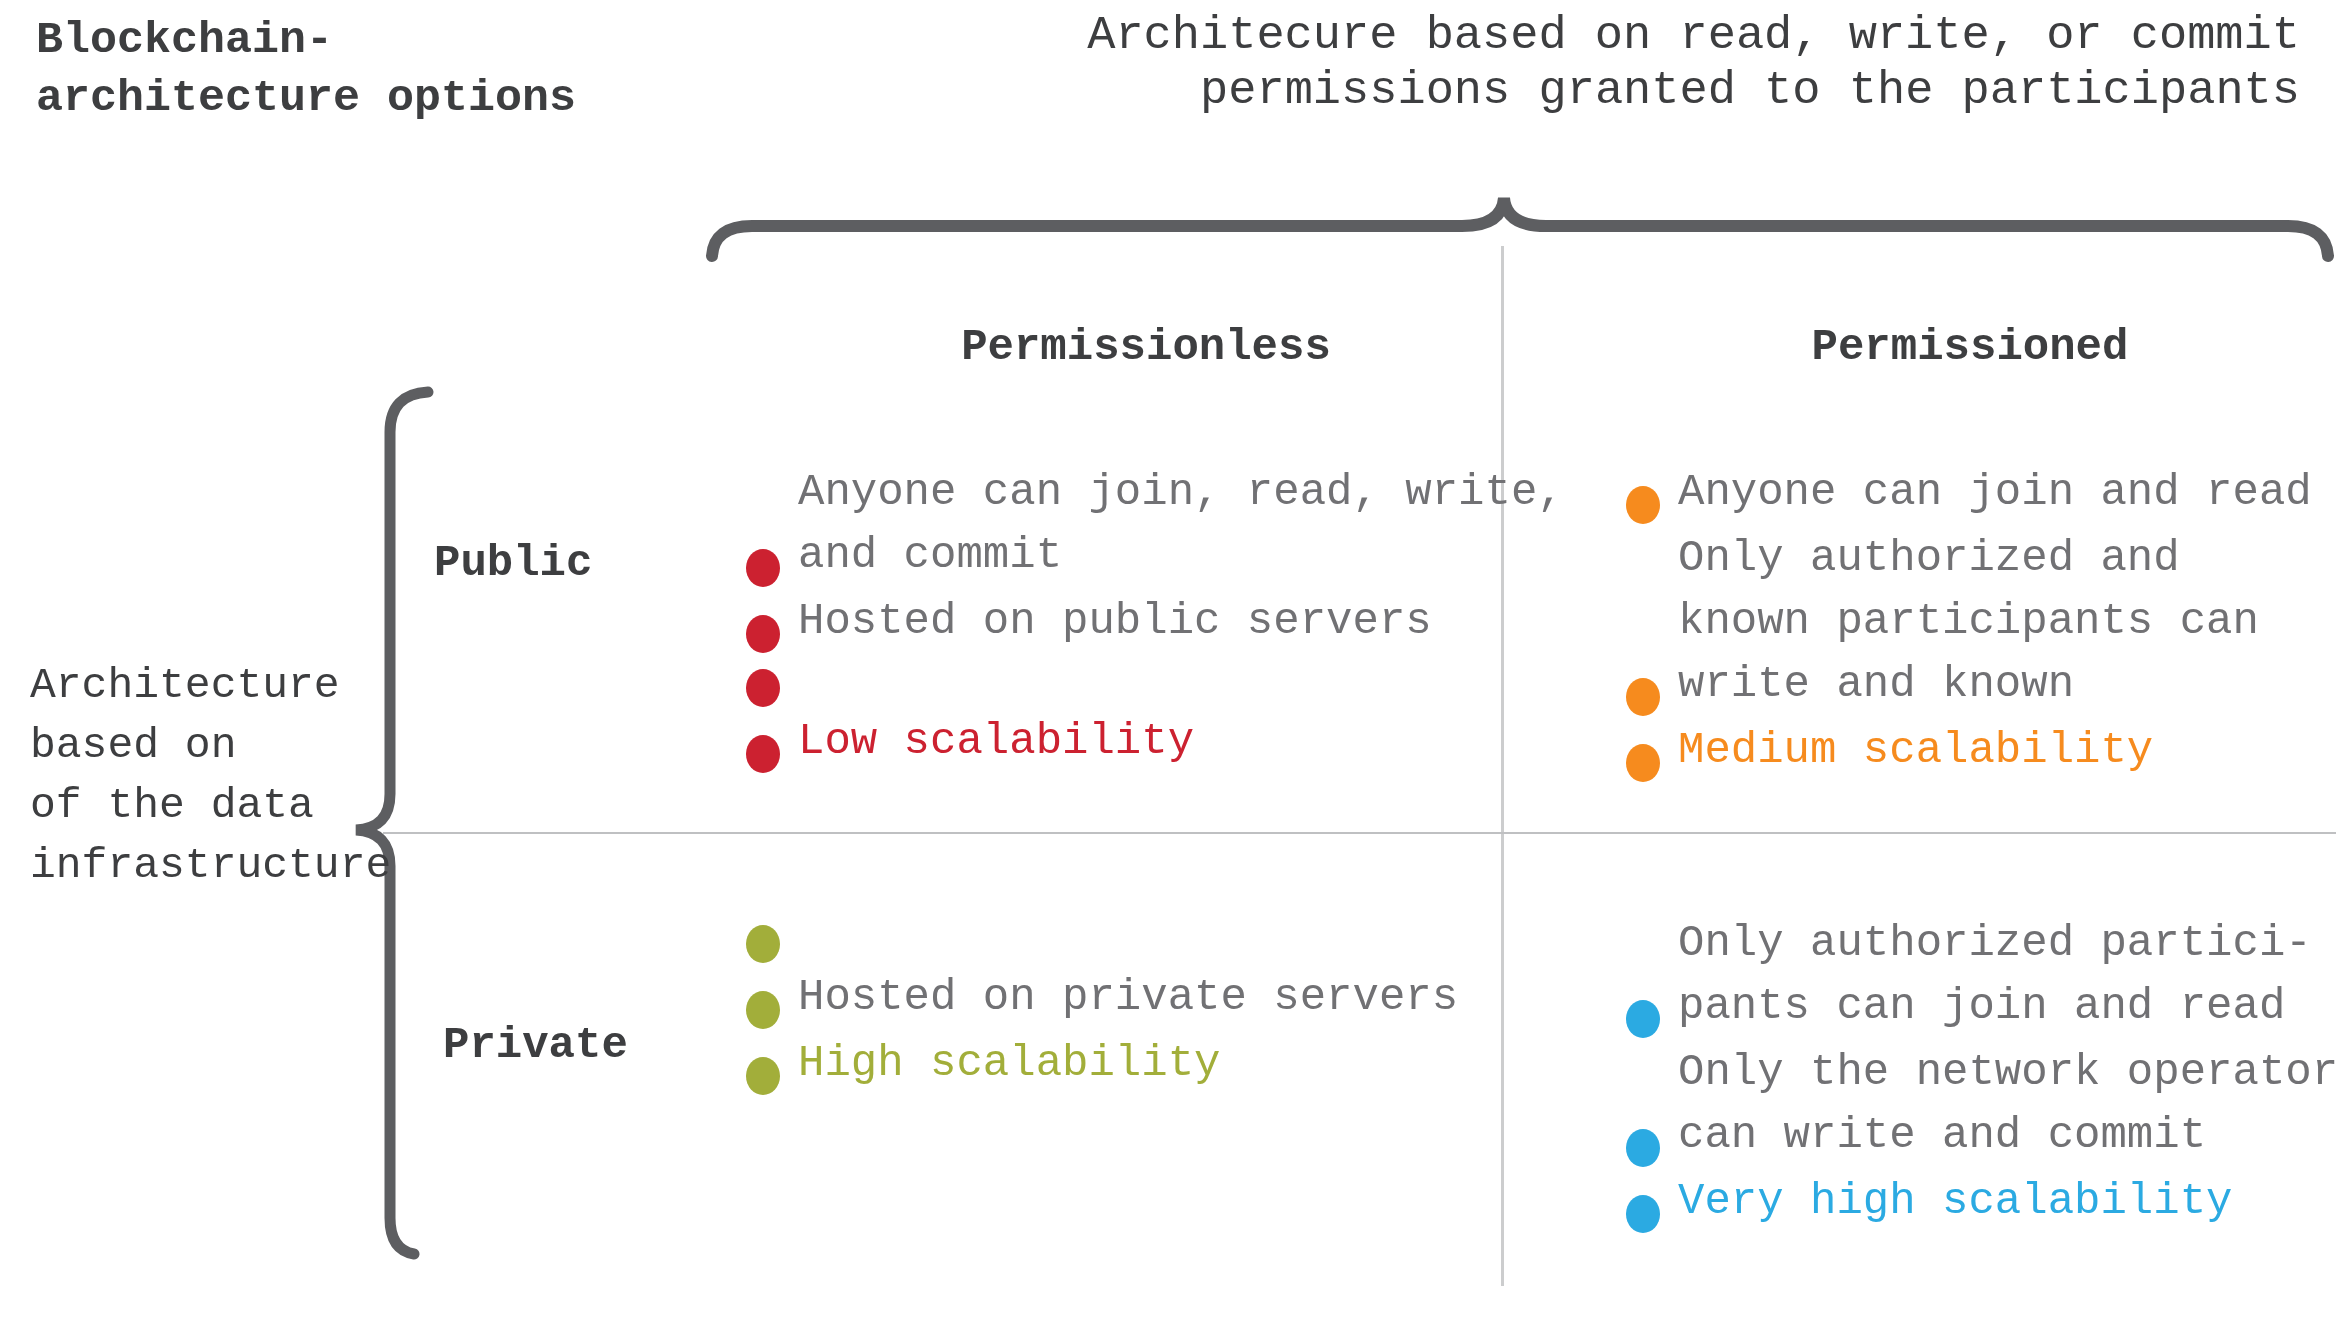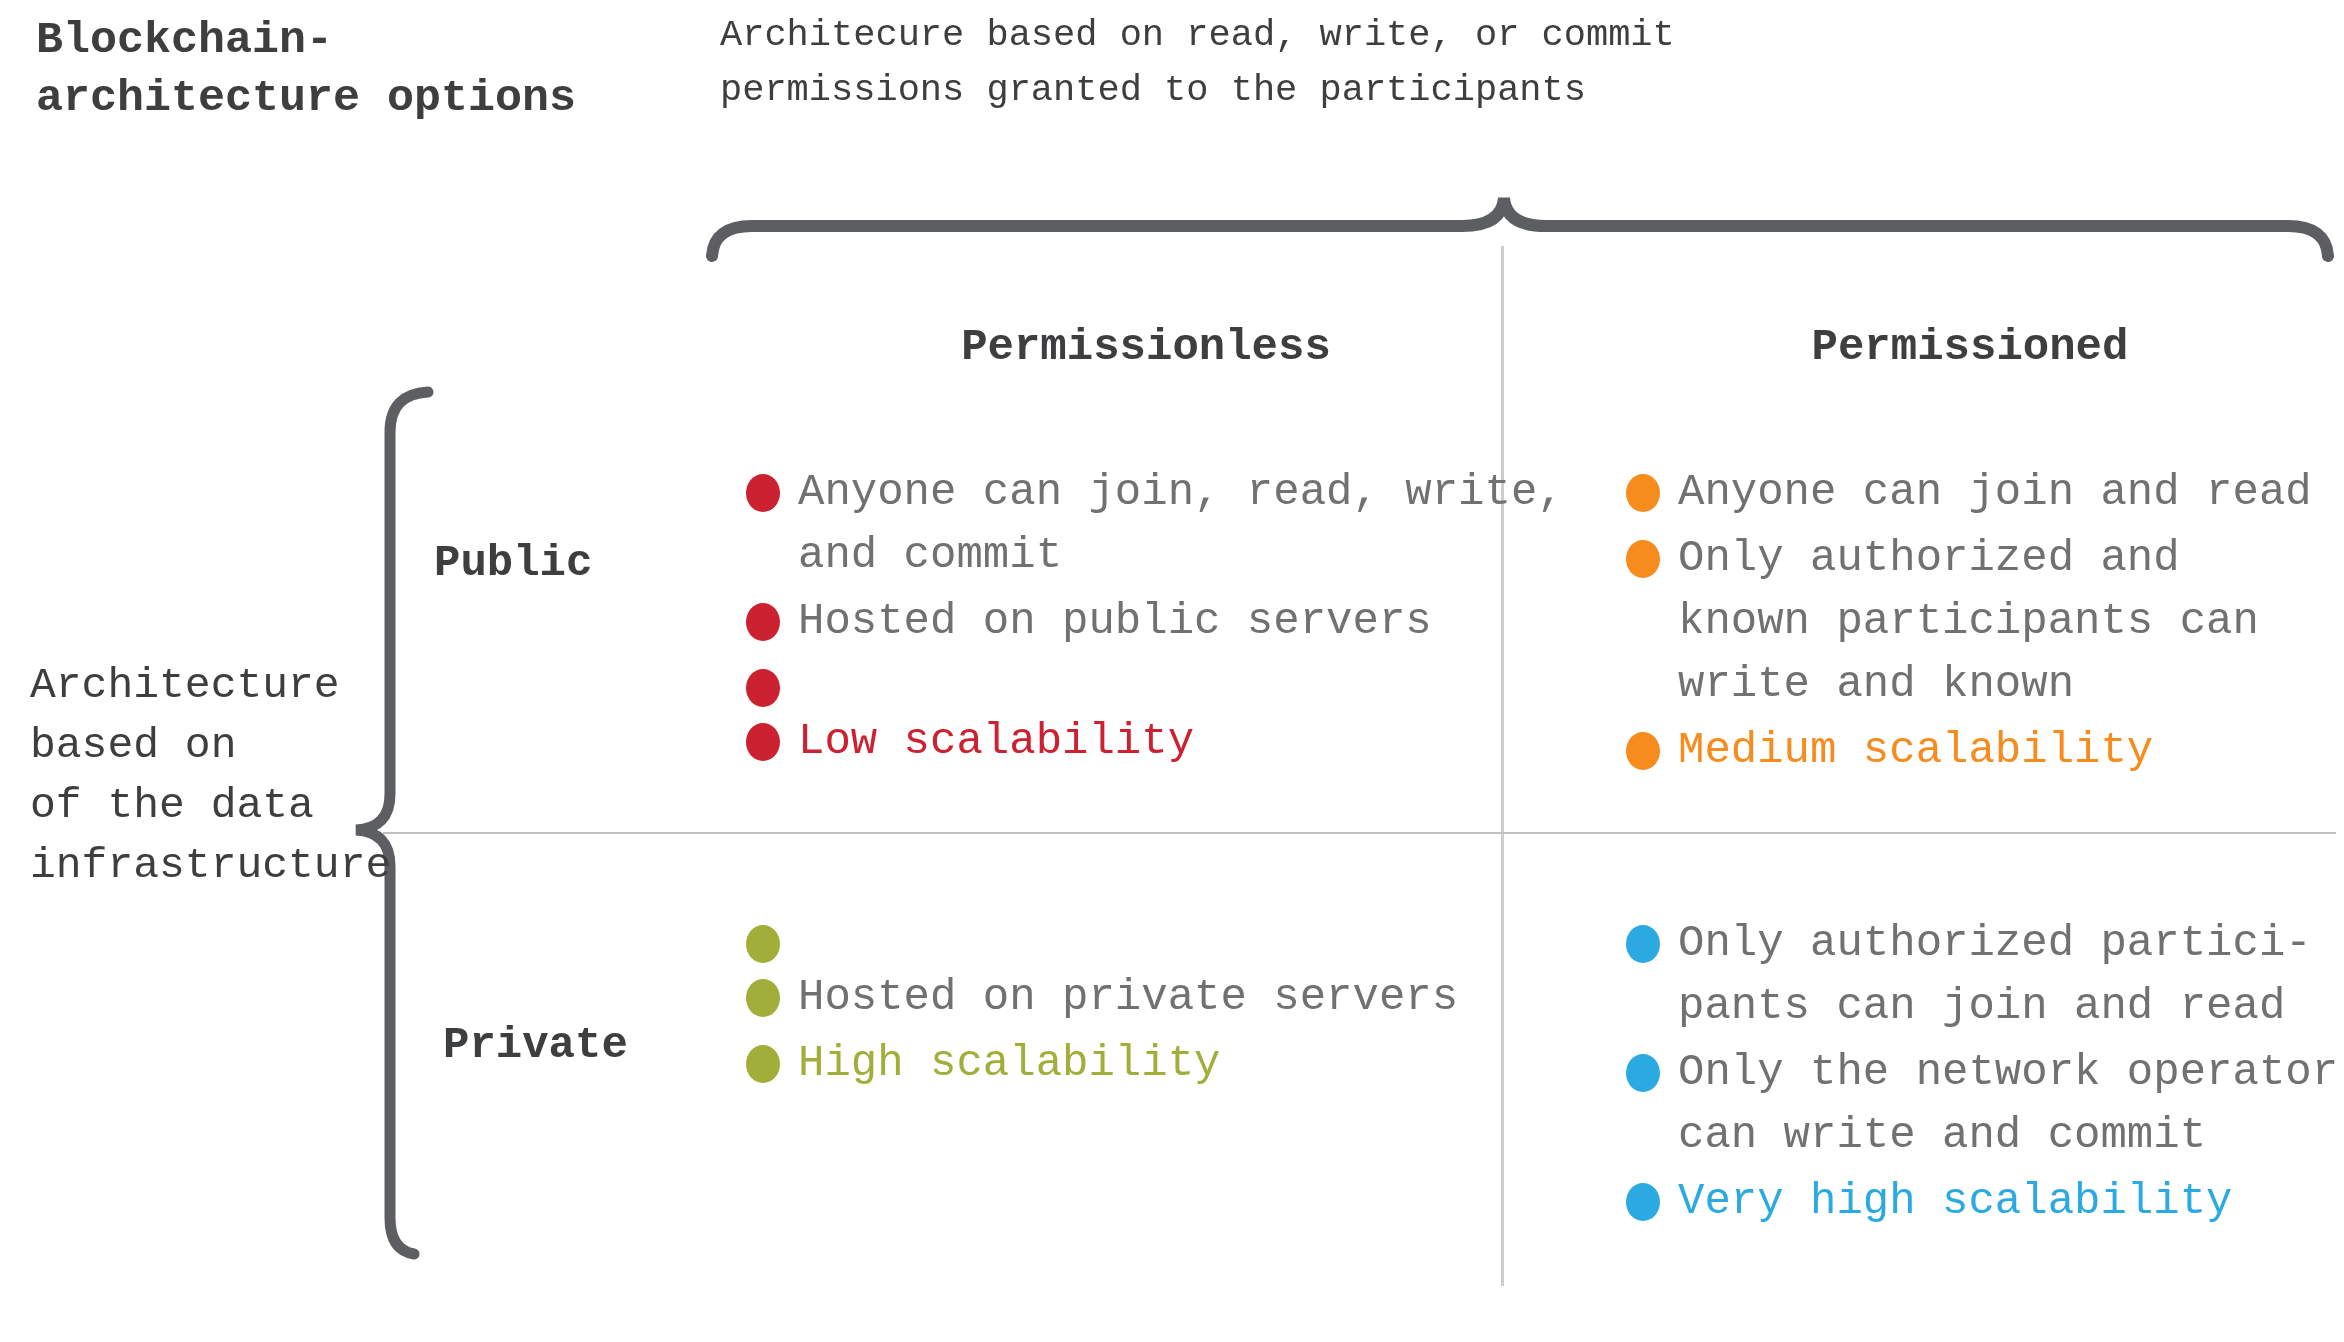--- a/index.html
+++ b/index.html
@@ -2,28 +2,28 @@
 <html style="--red: #cc2130; --orange: #f68b1e; --olive: #a2ae3a; --blue: #2baae2; --text_gray: #717174; --heading: #3d3e40; --brace: #5d5e61; --divider_v: #cccdce; --divider_h: #bfc0c2;"><head>
 <meta charset="utf-8">
 <style>
   html,body{margin:0;padding:0;background:#fff;}
   .canvas{
     position:relative;width:2344px;height:1342px;background:#ffffff;
     font-family:Liberation Mono, monospace;overflow:hidden;
   }
   .abs{position:absolute;}
   .fig-title{font-weight:bold;font-size:45px;line-height:58px;color:var(--heading);}
-  .axis-top{font-size:37px;line-height:55px;color:var(--heading);text-align:left;}
+  .axis-top{font-size:47px;line-height:55px;color:var(--heading);text-align:right;}
   .col-header{font-weight:bold;font-size:44px;color:var(--heading);text-align:center;}
   .row-label{font-weight:bold;font-size:44px;color:var(--heading);white-space:nowrap;}
   .left-axis{font-size:43px;line-height:60px;color:var(--heading);}
   .divider-v{width:3px;background:var(--divider_v);}
   .divider-h{height:2px;background:var(--divider_h);}
   .brace{stroke:var(--brace);fill:none;stroke-linecap:round;}
-  .quad .item{display:flex;align-items:flex-start;margin-bottom:3px;}
+  .quad .item{display:flex;align-items:flex-end;margin-bottom:3px;}
   .quad .bullet{flex:0 0 auto;width:34px;height:38px;border-radius:50%;margin:13px 18px 0 0;}
   .quad .text{font-size:44px;line-height:63px;color:var(--text_gray);}
   .quad .text div{white-space:nowrap;}
   .accent-red .bullet{background:var(--red);}     .accent-red .hl{color:var(--red);}
   .accent-orange .bullet{background:var(--orange);} .accent-orange .hl{color:var(--orange);}
   .accent-olive .bullet{background:var(--olive);}  .accent-olive .hl{color:var(--olive);}
   .accent-blue .bullet{background:var(--blue);}   .accent-blue .hl{color:var(--blue);}
 </style>
 </head>
 <body>

